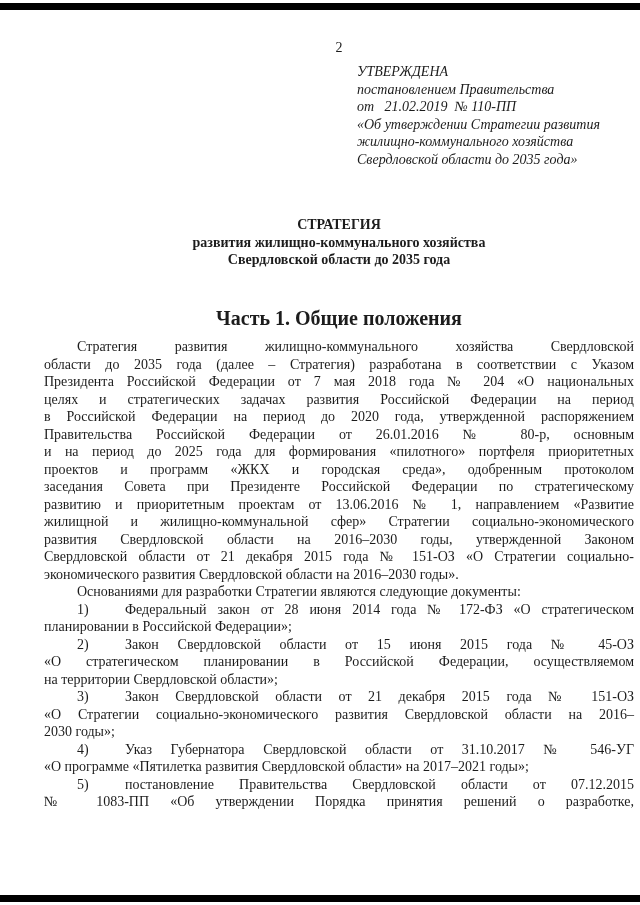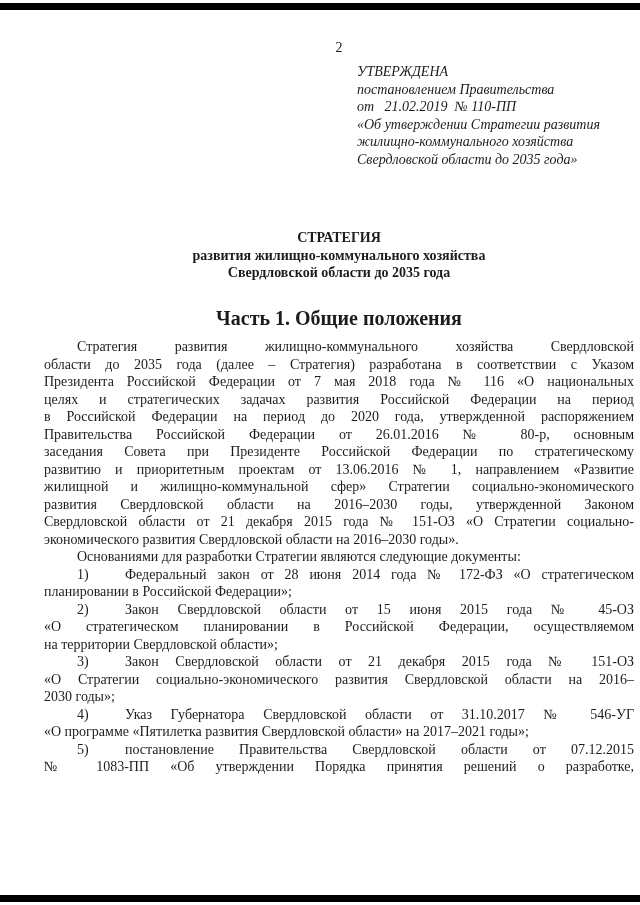--- a/index.html
+++ b/index.html
@@ -26,21 +26,21 @@
     text-align: center; font-size: 14px;
   }
   .approval {
     position: absolute; top: 63px; left: 357px;
     font-size: 14px; line-height: 17.5px;
   }
   .approval .a-line { white-space: pre; font-style: italic; }
   .doc-title {
     position: absolute; top: 216px; left: 44px; width: 590px;
     text-align: center; font-weight: bold;
-    font-size: 14px; line-height: 17.5px; margin-top: 13px;
+    font-size: 14px; line-height: 17.5px;
   }
   .section-heading {
     position: absolute; top: 307px; left: 44px; width: 590px;
     text-align: center; font-weight: bold; font-size: 20px;
   }
   .body-text {
     position: absolute; top: 338px; left: 44px; width: 590px;
     font-size: 14px; line-height: 17.5px;
   }
   .line {
@@ -78,24 +78,26 @@
     <div>СТРАТЕГИЯ</div>
     <div>развития жилищно-коммунального хозяйства</div>
     <div>Свердловской области до 2035 года</div>
   </div>
 
   <div class="section-heading">Часть 1. Общие положения</div>
 
   <div class="body-text">
       <div class="line indent">Стратегия развития жилищно-коммунального хозяйства Свердловской</div>
       <div class="line">области до 2035 года (далее – Стратегия) разработана в соответствии с Указом</div>
-      <div class="line">Президента Российской Федерации от 7 мая 2018 года № 116 «О национальных</div>
+      <div class="line">Президента Российской Федерации от 7 мая 2018 года № 204 «О национальных</div>
       <div class="line">целях и стратегических задачах развития Российской Федерации на период</div>
       <div class="line">в Российской Федерации на период до 2020 года, утвержденной распоряжением</div>
       <div class="line">Правительства Российской Федерации от 26.01.2016 № 80-р, основным</div>
+      <div class="line">и на период до 2025 года для формирования «пилотного» портфеля приоритетных</div>
+      <div class="line">проектов и программ «ЖКХ и городская среда», одобренным протоколом</div>
       <div class="line">заседания Совета при Президенте Российской Федерации по стратегическому</div>
       <div class="line">развитию и приоритетным проектам от 13.06.2016 № 1, направлением «Развитие</div>
       <div class="line">жилищной и жилищно-коммунальной сфер» Стратегии социально-экономического</div>
       <div class="line">развития Свердловской области на 2016–2030 годы, утвержденной Законом</div>
       <div class="line">Свердловской области от 21 декабря 2015 года № 151-ОЗ «О Стратегии социально-</div>
       <div class="line last">экономического развития Свердловской области на 2016–2030 годы».</div>
       <div class="line last indent">Основаниями для разработки Стратегии являются следующие документы:</div>
       <div class="line numline"><span class="num">1)</span>Федеральный закон от 28 июня 2014 года № 172-ФЗ «О стратегическом</div>
       <div class="line last">планировании в Российской Федерации»;</div>
       <div class="line numline"><span class="num">2)</span>Закон Свердловской области от 15 июня 2015 года № 45-ОЗ</div>

